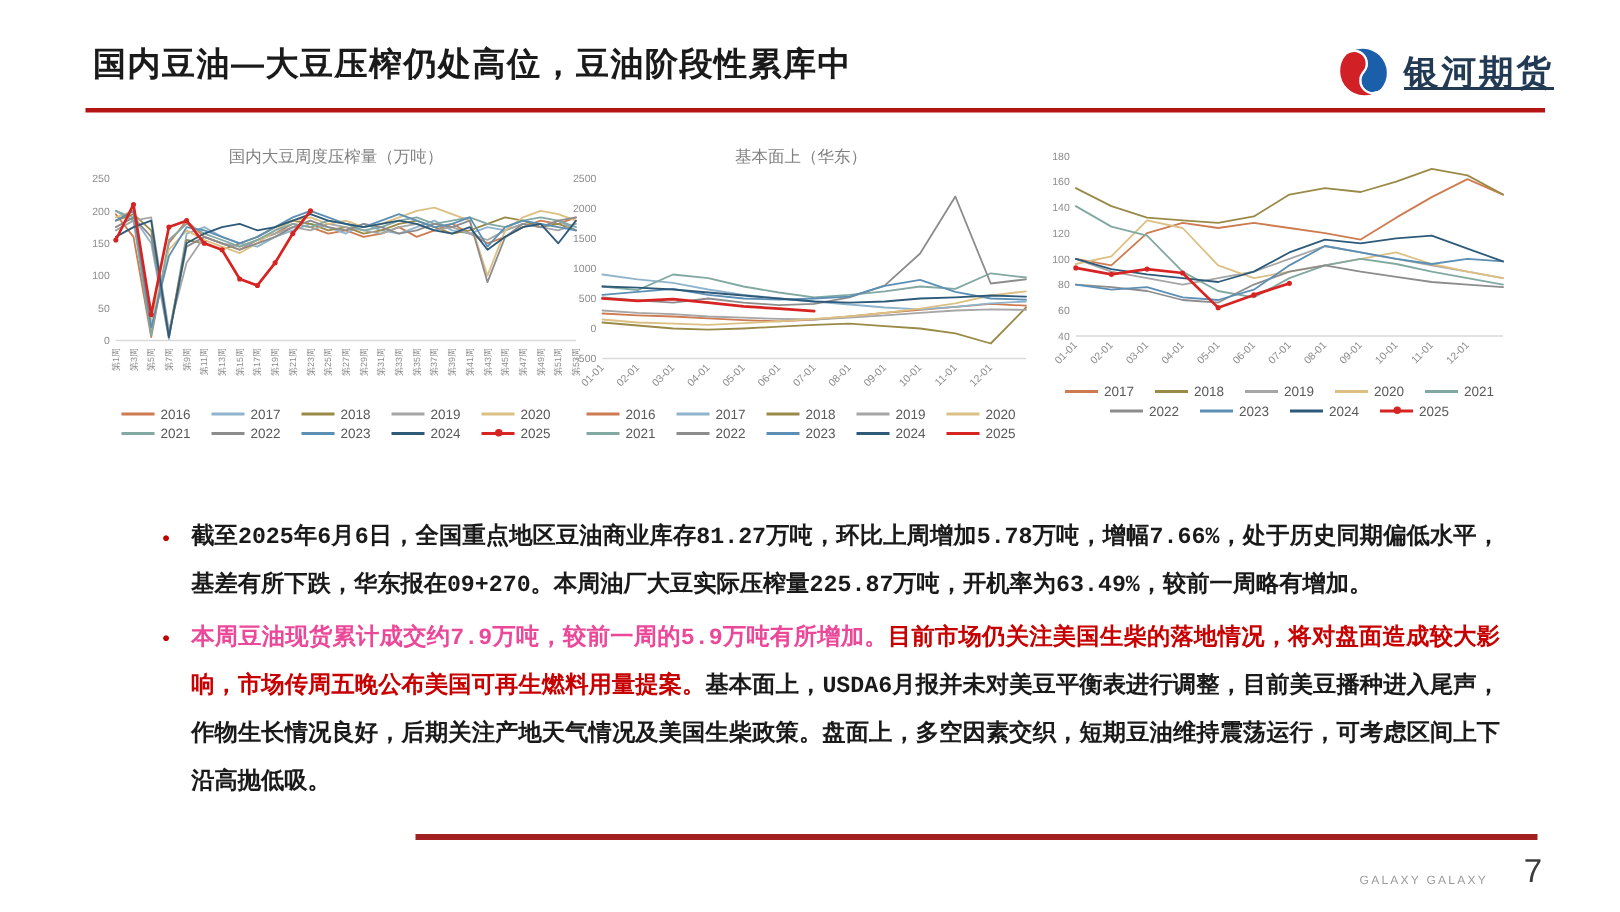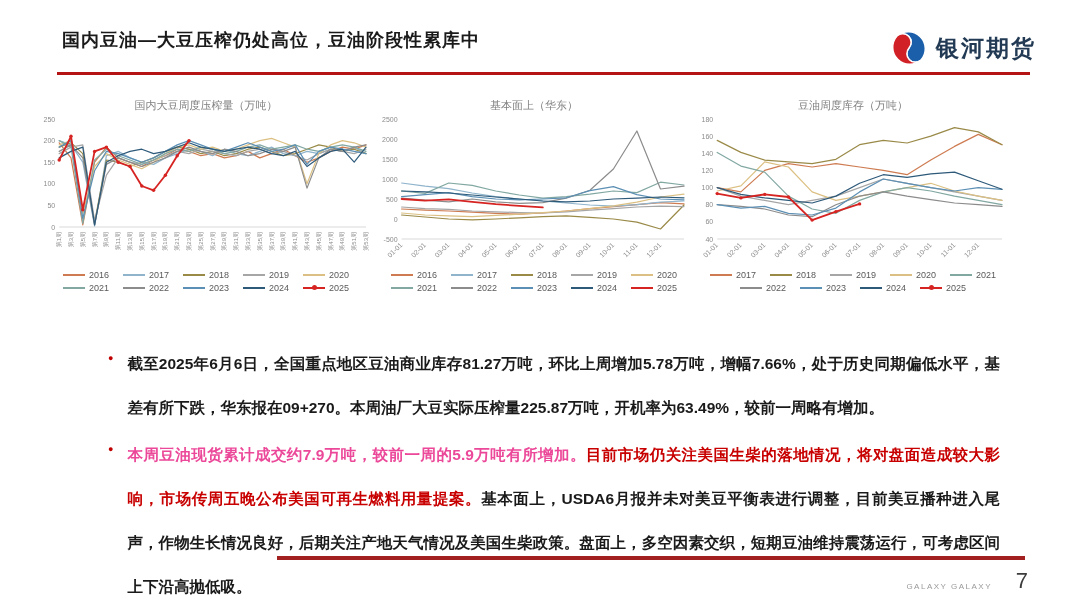--- a/index.html
+++ b/index.html
@@ -1,47 +1,47 @@
 <!DOCTYPE html>
 <html><head>
 <meta charset="utf-8">
 <style>
   html,body{margin:0;padding:0;background:#ffffff;}
   body{width:1080px;height:608px;position:relative;overflow:hidden;
        font-family:"Liberation Sans",sans-serif;}
   .slide{position:absolute;inset:0;background:#ffffff;}
 
   
-  .page-title{position:absolute;left:62px;top:28px;margin:0;font-size:18px;
+  .page-title{position:absolute;left:62px;top:28px;margin:0;font-size:22px;
     font-weight:700;color:#1a1a1a;letter-spacing:1px;
     font-family:"Liberation Sans",sans-serif;}
   .title-underline{position:absolute;left:57px;top:72px;width:973px;height:3px;
     background:#b51414;}
   .logo{position:absolute;right:44px;top:28px;display:flex;align-items:center;gap:7px;}
-  .logo-text{font-size:23px;font-weight:700;color:#223a54;letter-spacing:2px;}
+  .logo-text{font-size:23px;font-weight:700;color:#223a54;letter-spacing:2px;text-decoration:underline;}
 
   
   .chart-box{position:absolute;top:98px;}
   .chart-box .ctitle{font-size:11px;color:#808080;text-align:center;height:15px;
     line-height:15px;white-space:nowrap;}
   .tick{font-family:"Liberation Sans",sans-serif;font-size:7px;fill:#8c8c8c;}
   .tick.xs{font-size:6px;}
   .legend{display:flex;flex-wrap:wrap;justify-content:center;column-gap:14px;
     row-gap:3px;margin-top:1px;}
   .leg-item{display:inline-flex;align-items:center;gap:4px;}
   .leg-line{display:inline-block;width:22px;height:2px;position:relative;}
   .leg-dot{position:absolute;left:9px;top:-2px;width:5px;height:5px;border-radius:50%;}
   .leg-txt{font-size:9px;color:#595959;}
 
   
   .bullets{position:absolute;left:108px;top:342px;width:892px;}
   .bullet{display:flex;align-items:flex-start;margin-bottom:3px;}
   .dot{color:#c00000;font-size:9px;line-height:32px;margin-right:14px;flex:0 0 auto;}
-  .btext{margin:0;font-family:Liberation Sans, sans-serif;font-weight:600;
-    font-size:15.5px;line-height:44px;color:#1a1a1a;text-align:justify;}
+  .btext{margin:0;font-family:Liberation Mono, monospace;font-weight:600;
+    font-size:15.5px;line-height:32px;color:#1a1a1a;text-align:justify;}
 
   
   .footer-bar{position:absolute;left:277px;top:556px;width:748px;height:4px;
     background:#a32020;}
   .footer-brand{position:absolute;right:88px;top:582px;font-size:8px;
     letter-spacing:1.5px;color:#9a9a9a;}
   .page-number{position:absolute;right:52px;top:568px;font-size:22px;color:#3c3c3c;}
 </style>
 </head>
 <body>
@@ -53,21 +53,21 @@
   <div class="logo">
     <svg width="40" height="40" viewBox="0 0 40 40">
       <path d="M8,8 A17,17 0 0 1 32,32 A8.5,8.5 0 0 1 20,20 A8.5,8.5 0 0 0 8,8 Z" fill="#1b5faa" stroke="#ffffff" stroke-width="1.5"></path>
       <path d="M32,32 A17,17 0 0 1 8,8 A8.5,8.5 0 0 1 20,20 A8.5,8.5 0 0 0 32,32 Z" fill="#d22027" stroke="#ffffff" stroke-width="1.5"></path>
     </svg>
     <span class="logo-text">银河期货</span>
   </div>
 
   <div class="title-underline"></div>
 
-  <div class="chart-box" style="left:38px;width:336px;">
+  <div class="chart-box" style="left:56px;width:336px;">
     <div class="ctitle">国内大豆周度压榨量（万吨）</div>
     <svg width="336" height="152" viewBox="0 0 336 152">
         <text class="tick" x="17.200000000000003" y="116.5" text-anchor="end">0</text>
         <text class="tick" x="17.200000000000003" y="94.9" text-anchor="end">50</text>
         <text class="tick" x="17.200000000000003" y="73.3" text-anchor="end">100</text>
         <text class="tick" x="17.200000000000003" y="51.7" text-anchor="end">150</text>
         <text class="tick" x="17.200000000000003" y="30.099999999999994" text-anchor="end">200</text>
         <text class="tick" x="17.200000000000003" y="8.5" text-anchor="end">250</text>
         <line x1="21.200000000000003" y1="114" x2="328" y2="114" stroke="#d9d9d9" stroke-width="1"></line>
         <text class="tick xs" transform="translate(21.200000000000003,119) rotate(-90)" text-anchor="end" dy="2">第1周</text>
@@ -238,21 +238,20 @@
           <span class="leg-txt">2024</span>
         </span>
         <span class="leg-item">
           <span class="leg-line" style="background: rgb(214, 36, 34);"></span>
           <span class="leg-txt">2025</span>
         </span>
       </div>
   </div>
 
   <div class="chart-box" style="left:696px;width:314px;">
-    <div class="ctitle">豆油周度库存（万吨）</div>
     <svg width="314" height="152" viewBox="0 0 314 152">
         <text class="tick" x="17.200000000000003" y="128.5" text-anchor="end">40</text>
         <text class="tick" x="17.200000000000003" y="111.35714285714286" text-anchor="end">60</text>
         <text class="tick" x="17.200000000000003" y="94.21428571428572" text-anchor="end">80</text>
         <text class="tick" x="17.200000000000003" y="77.07142857142858" text-anchor="end">100</text>
         <text class="tick" x="17.200000000000003" y="59.92857142857143" text-anchor="end">120</text>
         <text class="tick" x="17.200000000000003" y="42.78571428571428" text-anchor="end">140</text>
         <text class="tick" x="17.200000000000003" y="25.642857142857153" text-anchor="end">160</text>
         <text class="tick" x="17.200000000000003" y="8.5" text-anchor="end">180</text>
         <line x1="21.200000000000003" y1="126" x2="306" y2="126" stroke="#d9d9d9" stroke-width="1"></line>

